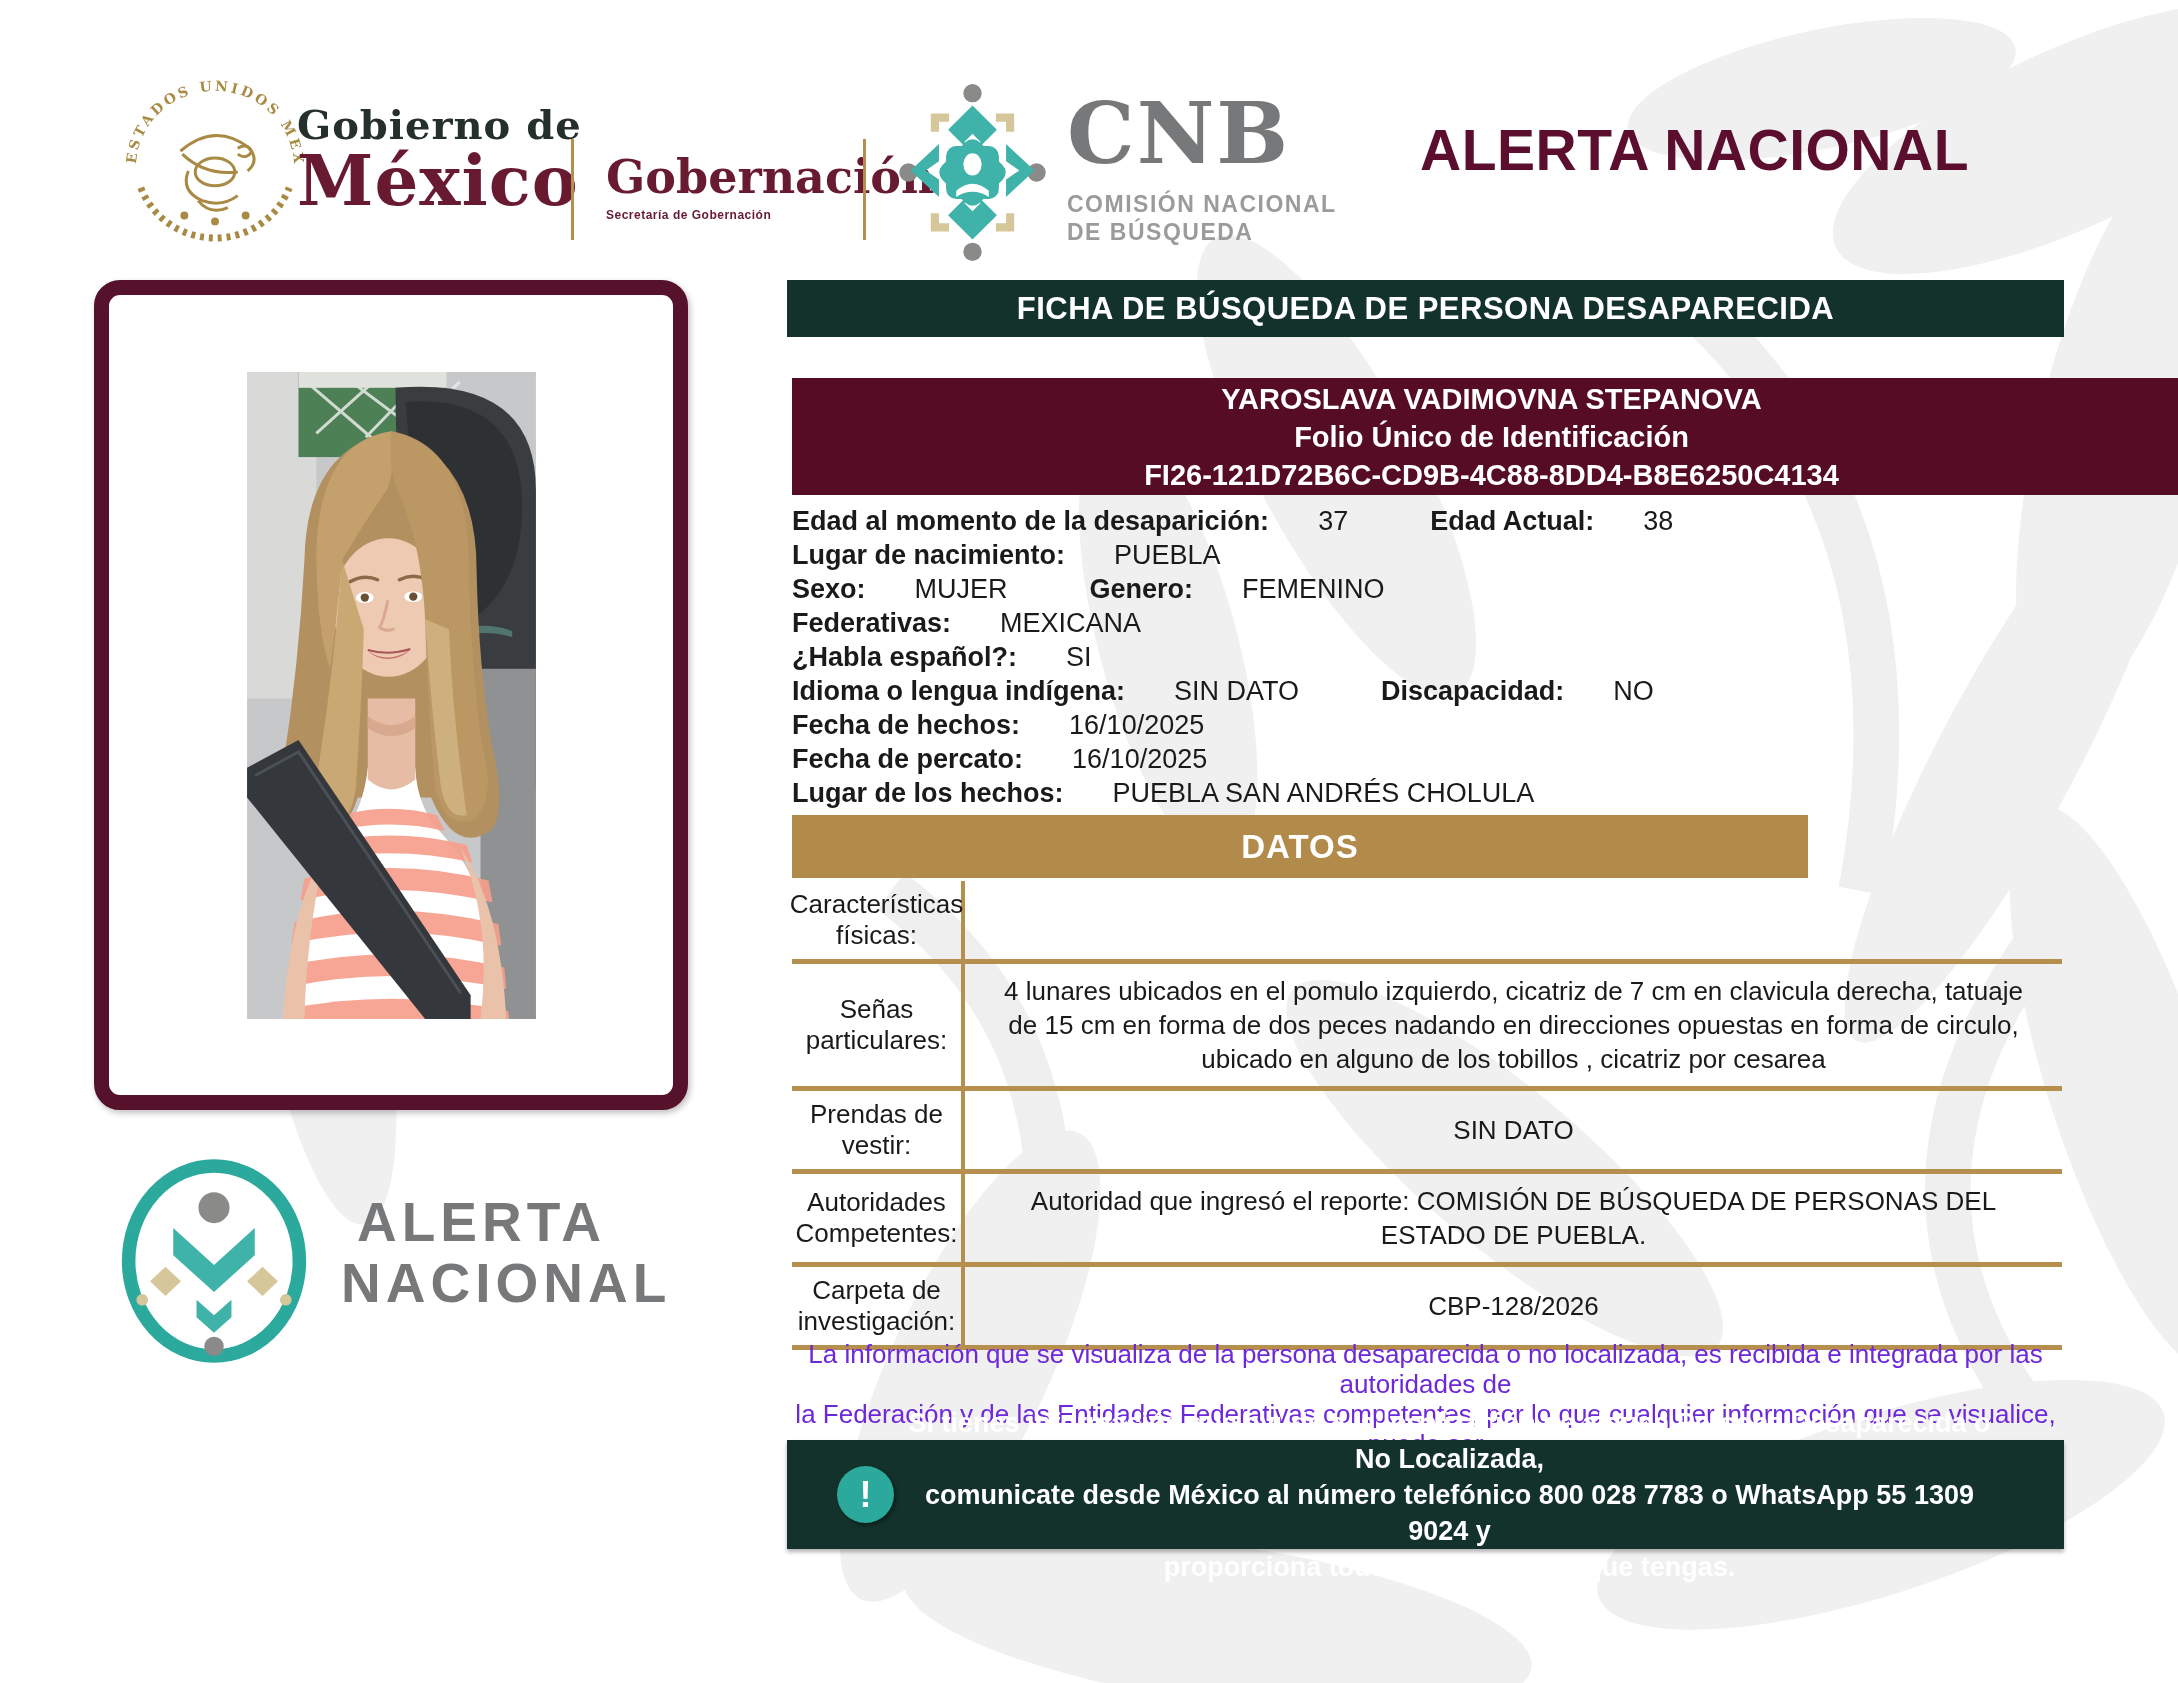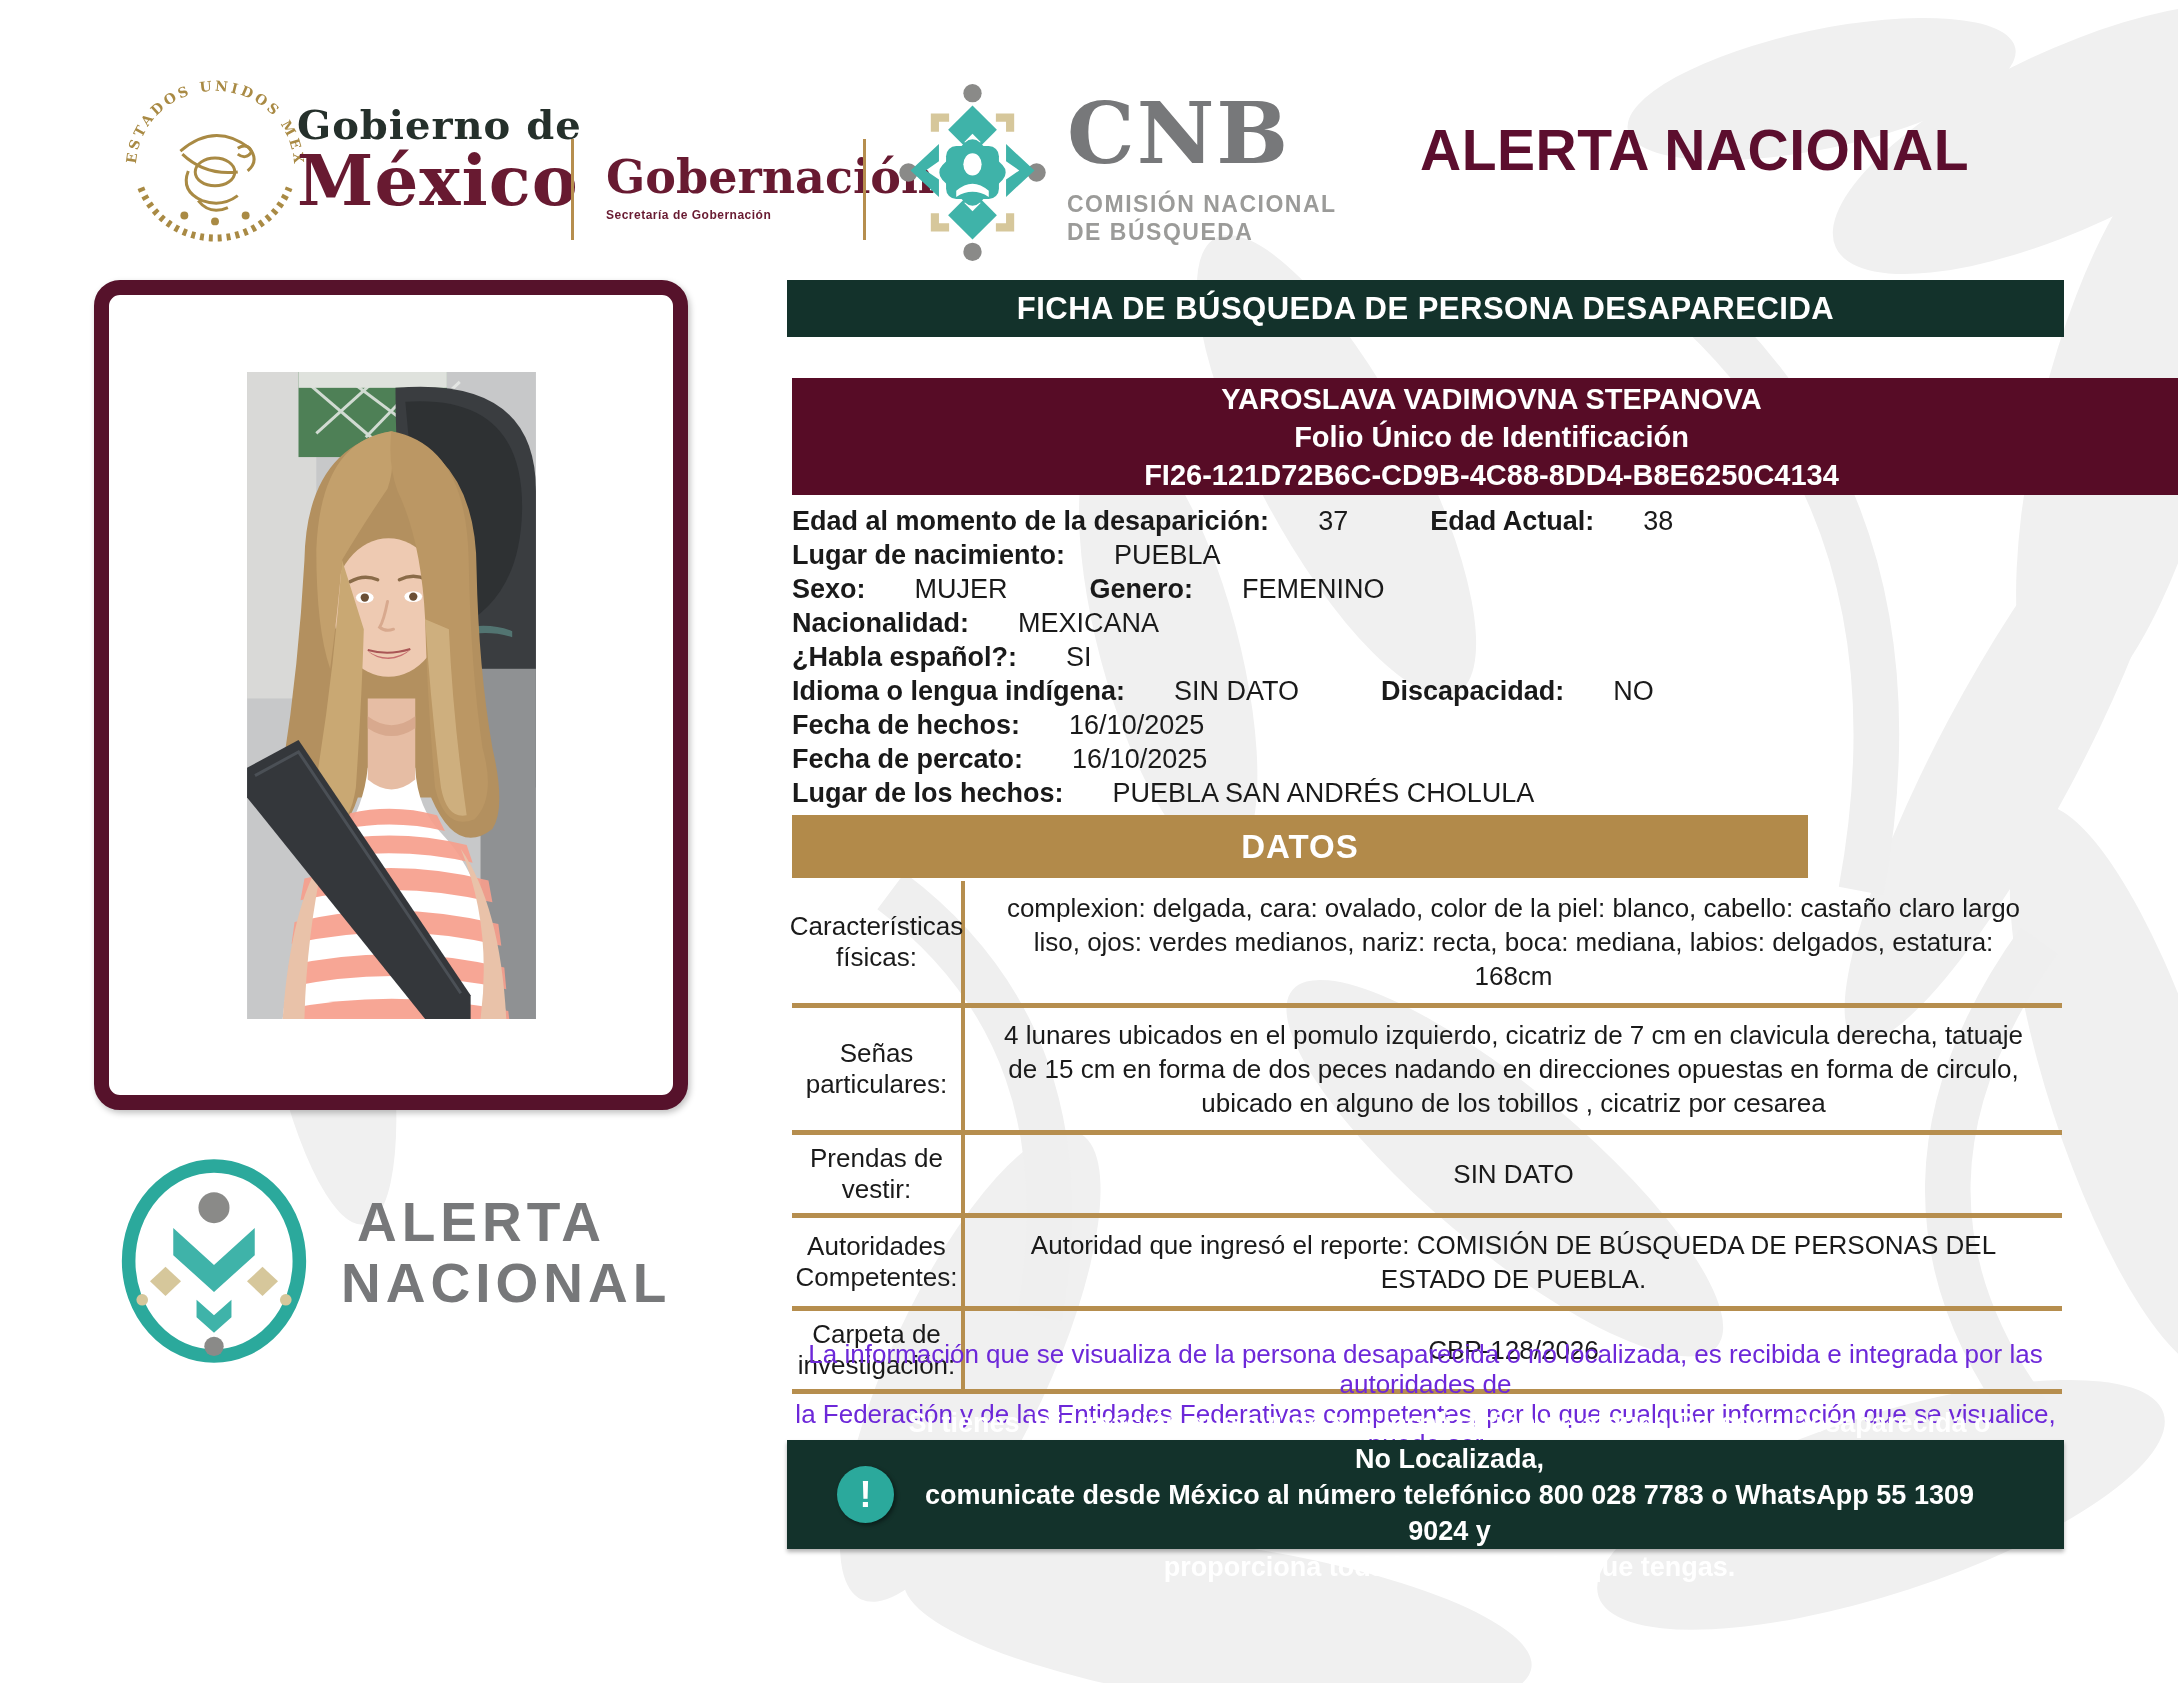--- a/index.html
+++ b/index.html
@@ -282,21 +282,21 @@
       <span class="lbl">Lugar de nacimiento:</span>
       <span class="val">PUEBLA</span>
     </div>
     <div class="info-row">
       <span class="lbl">Sexo:</span>
       <span class="val">MUJER</span>
       <span class="lbl pair2">Genero:</span>
       <span class="val">FEMENINO</span>
     </div>
     <div class="info-row">
-      <span class="lbl">Nacionalidad:</span>
+      <span class="lbl">Federativas:</span>
       <span class="val">MEXICANA</span>
     </div>
     <div class="info-row">
       <span class="lbl">¿Habla español?:</span>
       <span class="val">SI</span>
     </div>
     <div class="info-row">
       <span class="lbl">Idioma o lengua indígena:</span>
       <span class="val">SIN DATO</span>
       <span class="lbl pair2">Discapacidad:</span>
@@ -314,21 +314,20 @@
       <span class="lbl">Lugar de los hechos:</span>
       <span class="val">PUEBLA SAN ANDRÉS CHOLULA</span>
     </div>
   </div>
 
   <div class="z bar-datos">DATOS</div>
 
   <div class="z datos-table">
     <div class="t-row r1">
       <div class="t-label">Características físicas:</div>
-      <div class="t-value">complexion: delgada, cara: ovalado, color de la piel: blanco, cabello: castaño claro largo liso, ojos: verdes medianos, nariz: recta, boca: mediana, labios: delgados, estatura: 168cm</div>
     </div>
     <div class="t-row r2">
       <div class="t-label">Señas particulares:</div>
       <div class="t-value">4 lunares ubicados en el pomulo izquierdo, cicatriz de 7 cm en clavicula derecha, tatuaje de 15 cm en forma de dos peces nadando en direcciones opuestas en forma de circulo, ubicado en alguno de los tobillos , cicatriz por cesarea</div>
     </div>
     <div class="t-row r3">
       <div class="t-label">Prendas de vestir:</div>
       <div class="t-value">SIN DATO</div>
     </div>
     <div class="t-row r4">

